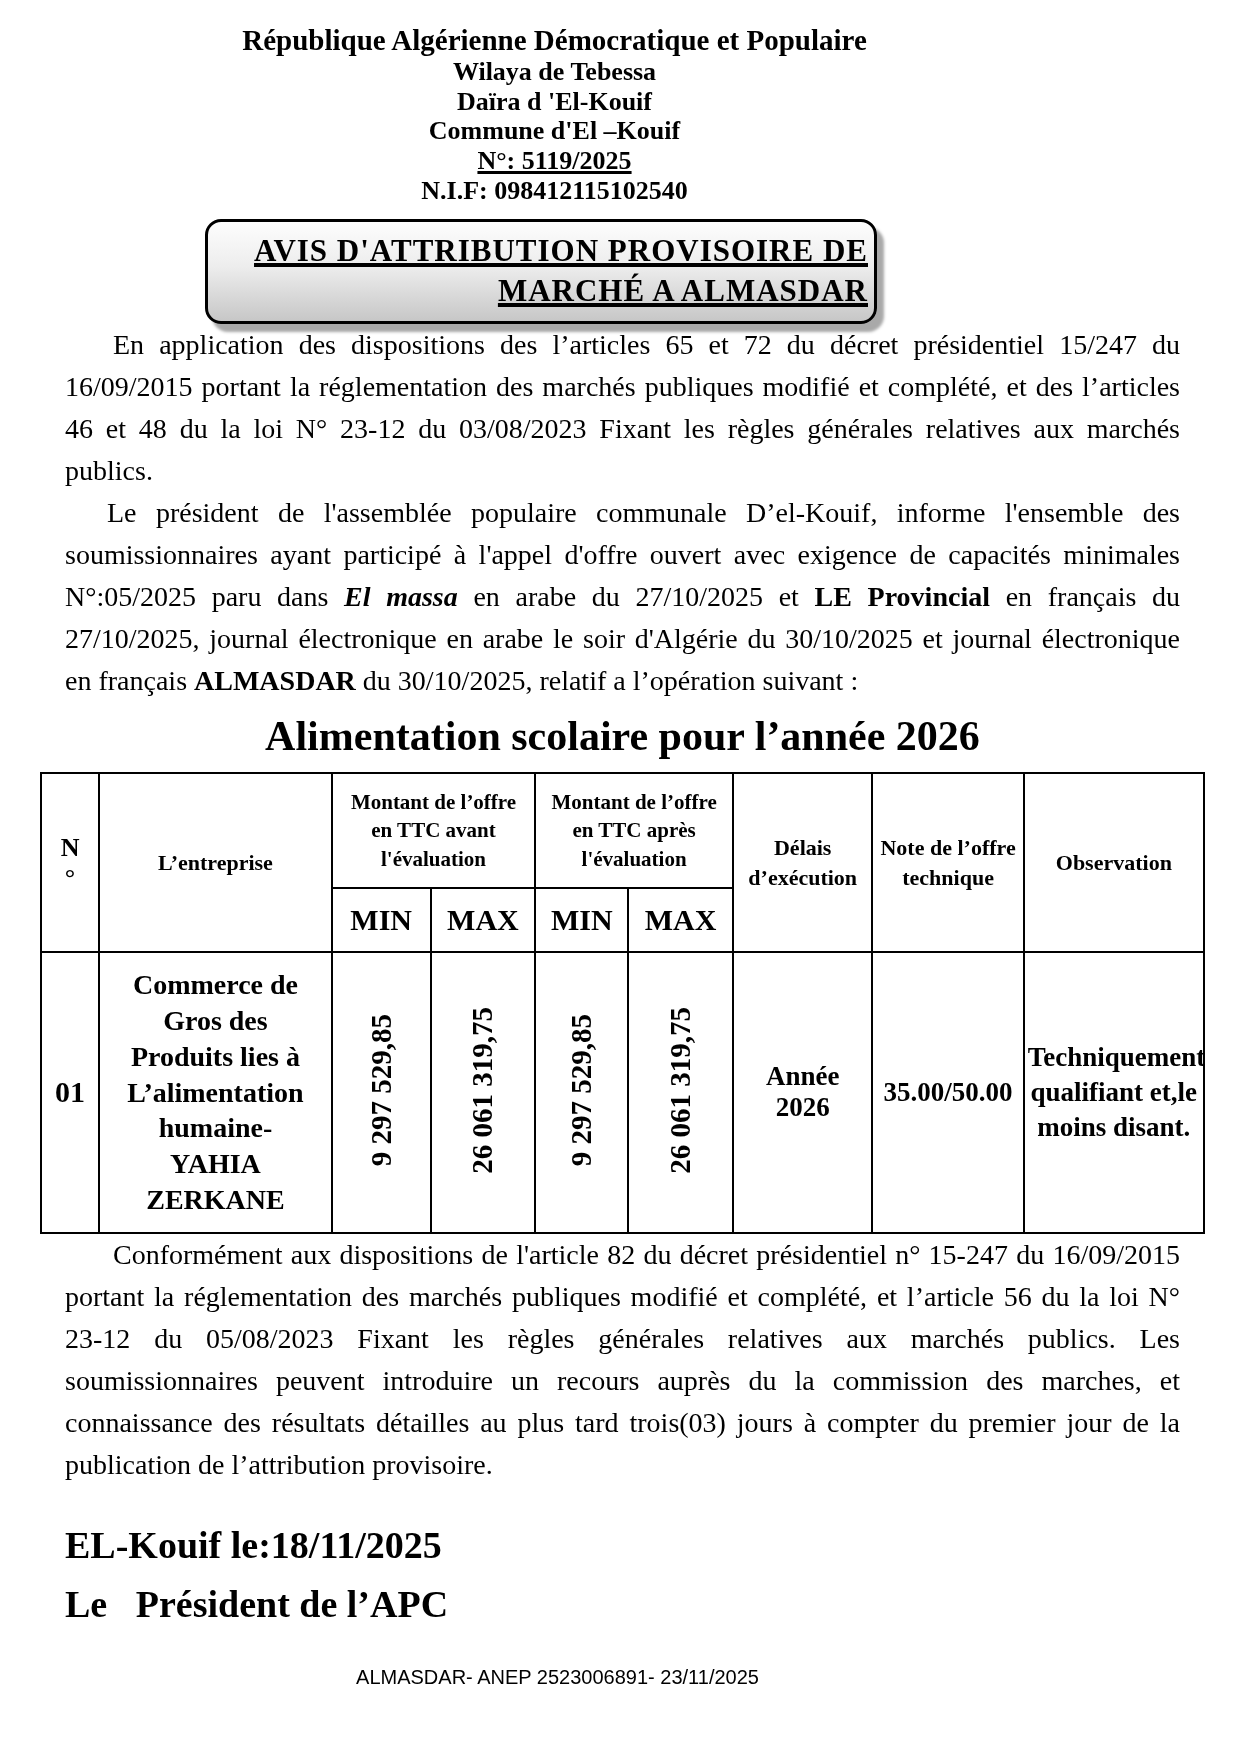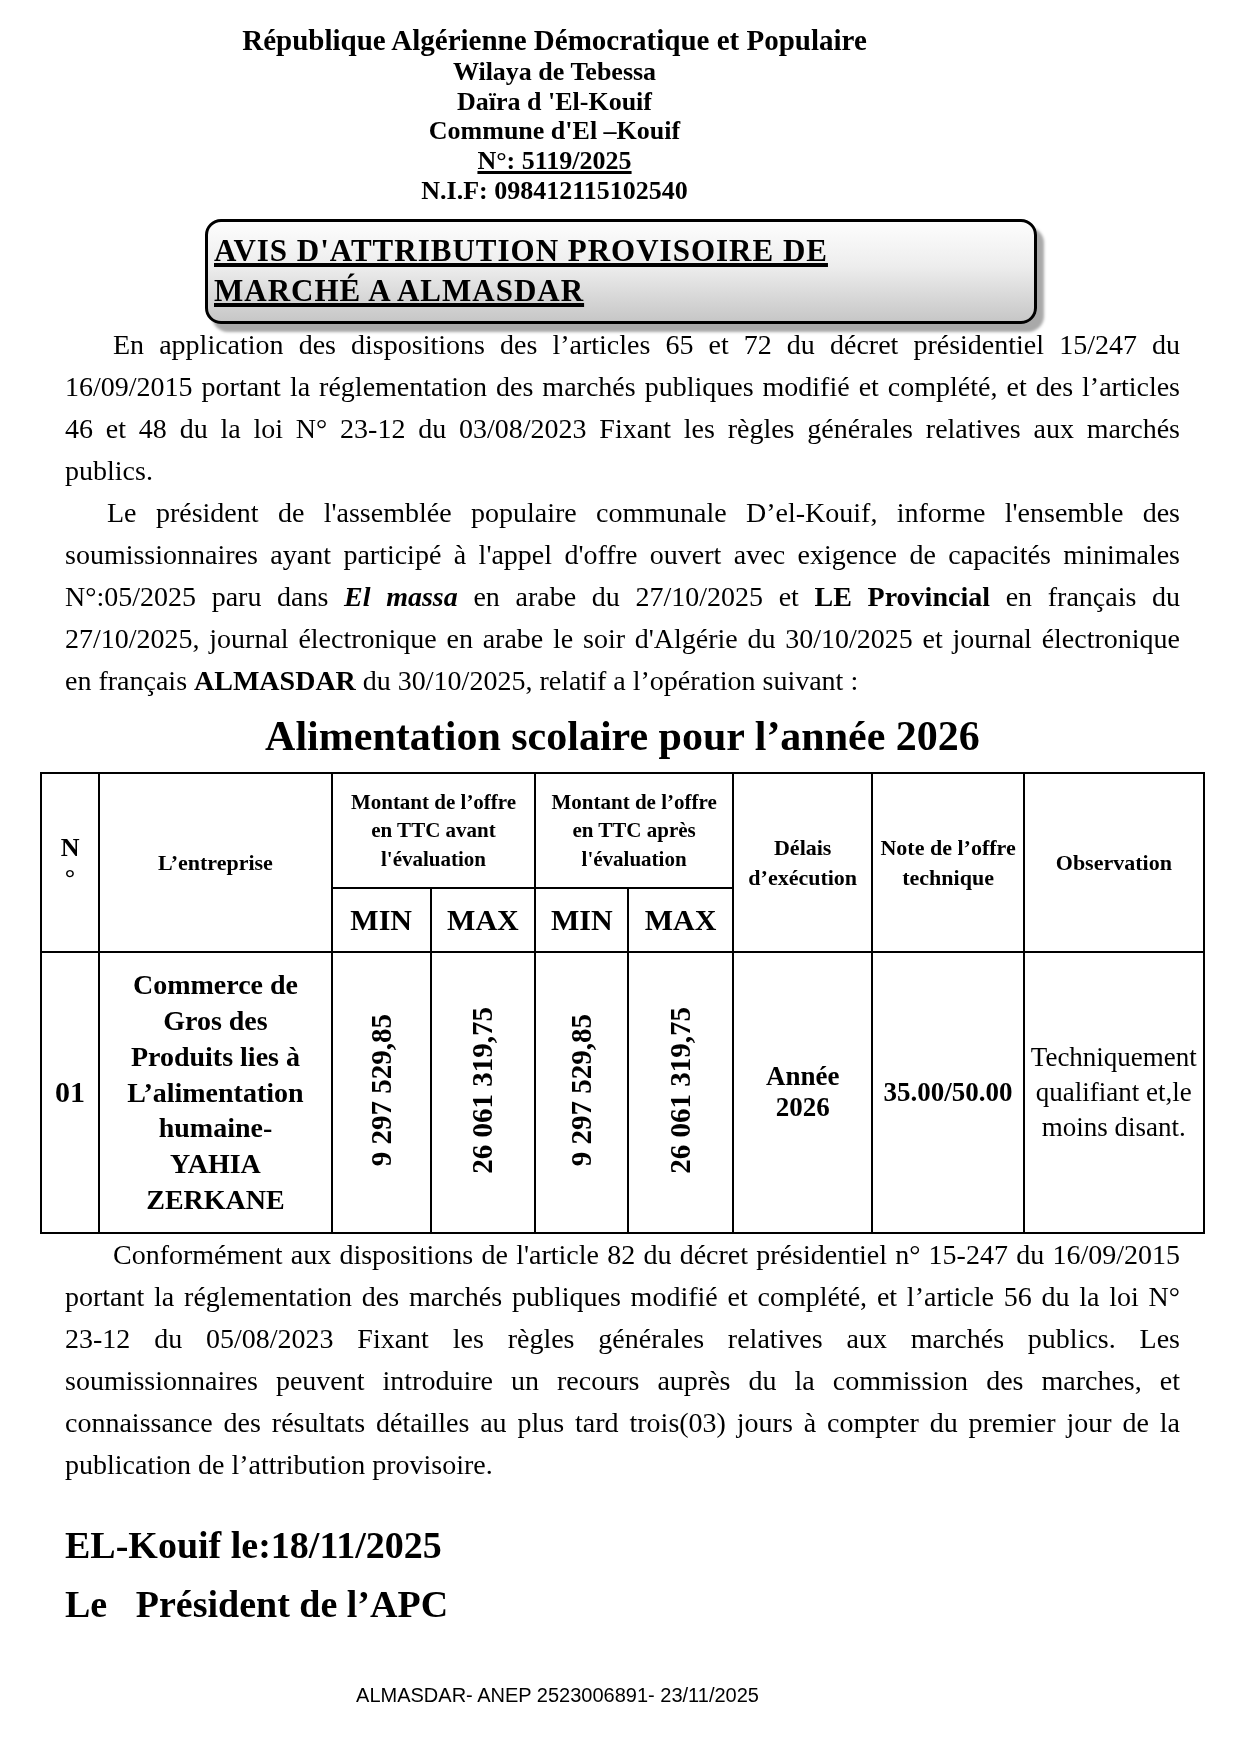--- a/index.html
+++ b/index.html
@@ -21,28 +21,28 @@
     font-weight: bold;
     line-height: 1.14;
   }
   .hl-country { font-size: 29px; }
   .hl { font-size: 26px; }
   .hl-number { font-size: 26px; text-decoration: underline; text-decoration-thickness: 2.5px; }
   .hl-nif { font-size: 26px; }
 
   
   .banner {
-    width: 832px;
+    width: 672px;
     margin: 14px 0 0 140px;
     border: 3px solid #000;
     border-radius: 16px;
     padding: 9px 6px 10px 6px;
     background: linear-gradient(180deg, #fdfdfd 0%, #ededed 45%, #c7c7c7 100%);
     box-shadow: 7px 8px 3px #a9a9a9;
-    text-align: left;
+    text-align: right;
   }
   .banner-line {
     display: block;
     font-size: 31px;
     font-weight: bold;
     letter-spacing: 1px;
     text-decoration: underline;
     text-decoration-thickness: 3.5px;
     line-height: 1.28;
     font-stretch: condensed;
@@ -94,38 +94,38 @@
   .td-ent { font-size: 28px; font-weight: bold; line-height: 1.28; white-space: pre-line; }
   .td-money .vert {
     display: inline-block;
     writing-mode: vertical-rl;
     transform: rotate(180deg);
     font-size: 29px;
     font-weight: bold;
     white-space: nowrap;
   }
   .td-plain { font-size: 27px; font-weight: bold; }
-  .td-obs { font-size: 27px; font-weight: normal; line-height: 1.3; white-space: pre-line; }
+  .td-obs { font-size: 27px; font-weight: bold; line-height: 1.3; white-space: pre-line; }
 
   .after-table { margin-top: 10px; font-size: 27px; line-height: 41px; }
 
   
   .signature {
     margin-top: 30px;
     text-align: left;
     padding-right: 205px;
     font-weight: bold;
     font-size: 38px;
     line-height: 1.55;
   }
   .sig-title { white-space: pre; }
 
   
   .page-footer {
-    margin-top: 50px;
+    margin-top: 32px;
     text-align: center;
     transform: translateX(-65px);
     font-family: "Liberation Sans", "DejaVu Sans", sans-serif;
     font-size: 20px;
   }
 </style>
 </head>
 <body>
 
 <div class="page">

